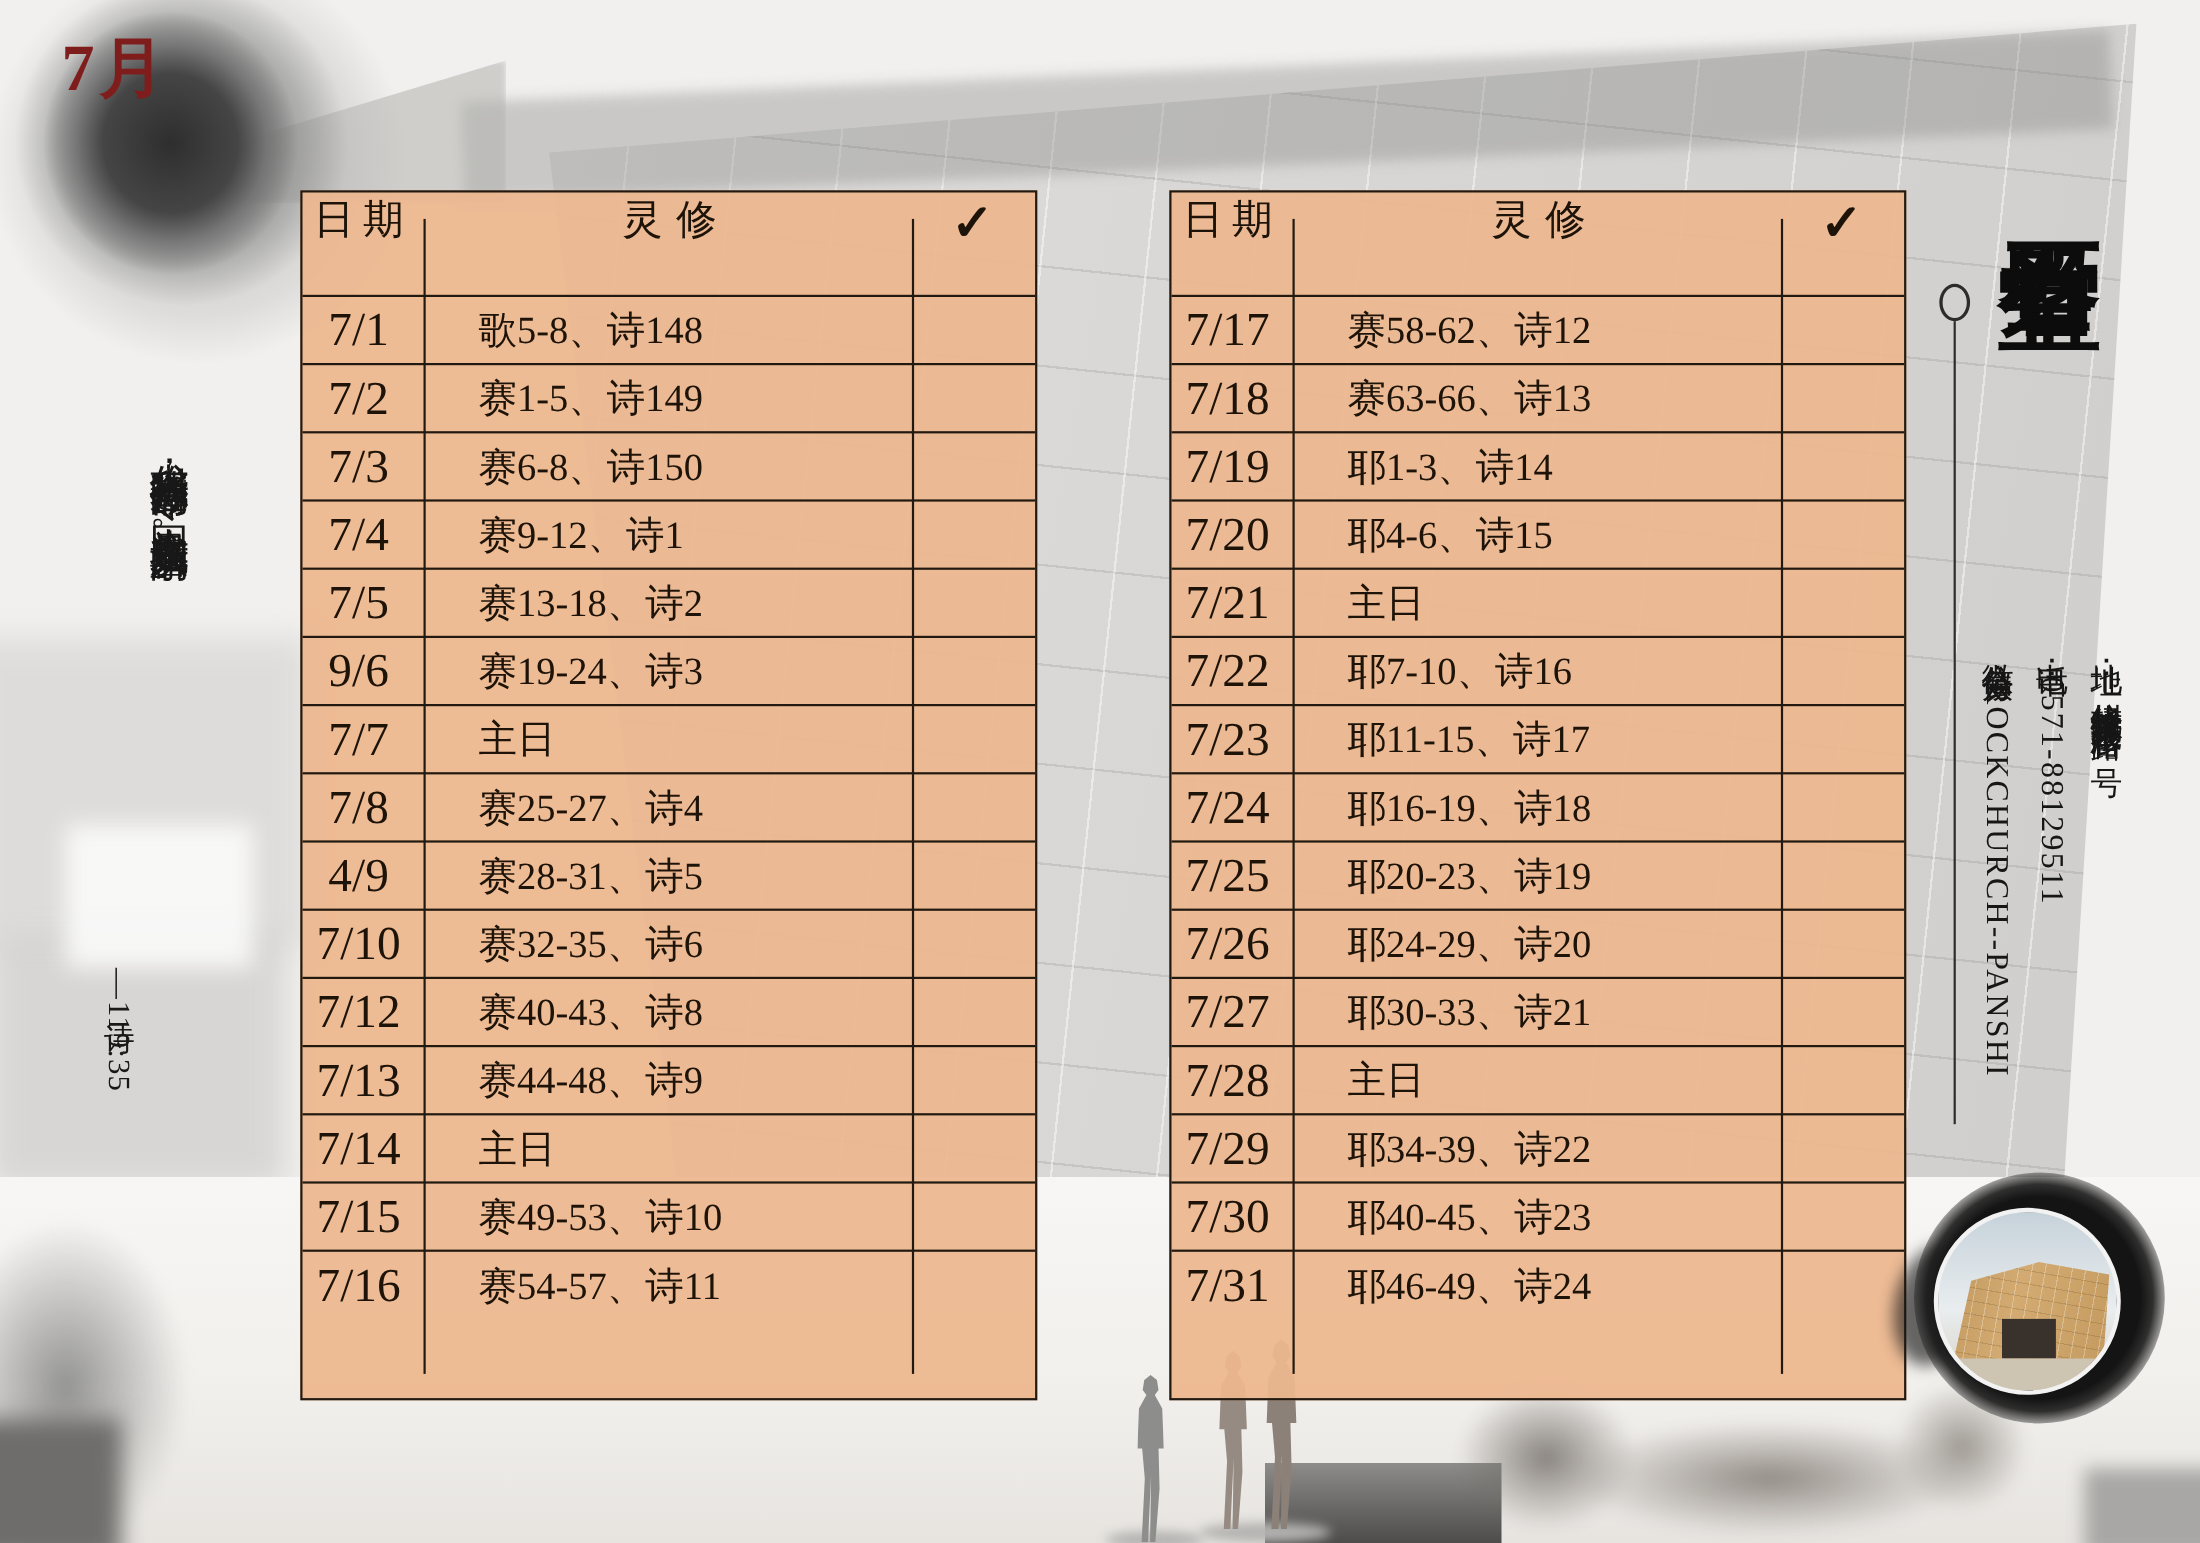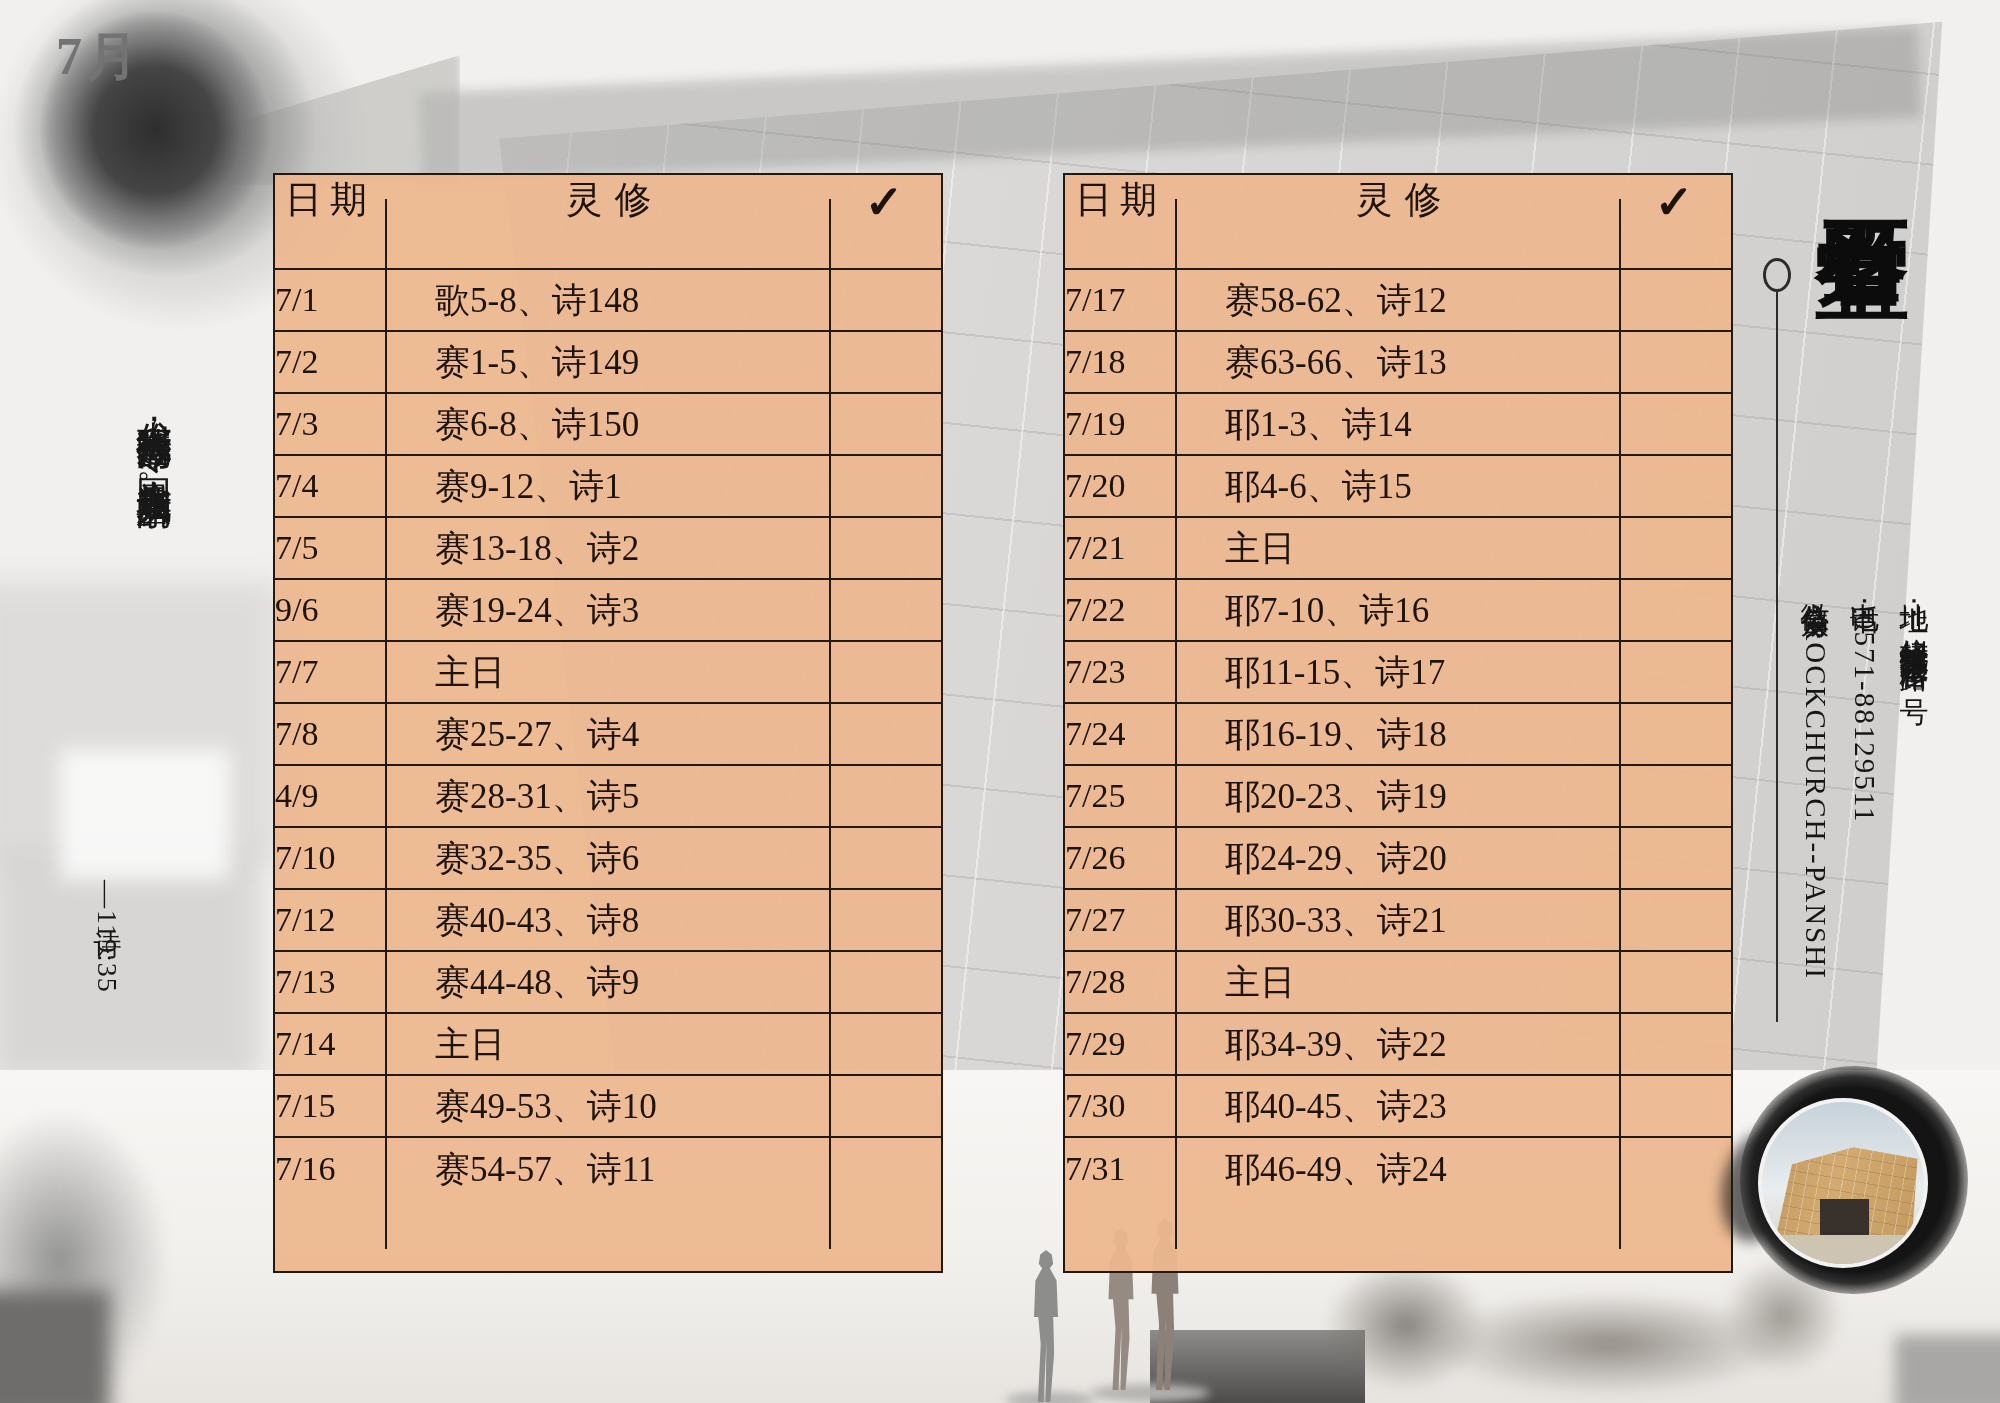--- a/index.html
+++ b/index.html
@@ -60,21 +60,21 @@
   
   .blob-outer{position:absolute;left:-70px;top:-100px;width:500px;height:490px;
     background:radial-gradient(closest-side,rgba(140,140,140,.55),rgba(185,185,185,.35) 58%,rgba(200,200,200,0) 76%);
     border-radius:48% 52% 55% 45%;}
   .blob-mid{position:absolute;left:-40px;top:-70px;width:410px;height:400px;
     background:radial-gradient(closest-side,rgba(88,88,88,.8),rgba(140,140,140,.5) 55%,rgba(160,160,160,0) 74%);
     border-radius:50% 46% 58% 42%; transform:rotate(8deg);}
   .blob-core{position:absolute;left:10px;top:-20px;width:290px;height:300px;
     background:radial-gradient(closest-side,#2e2e2e 0%,#454545 42%,rgba(110,110,110,.8) 60%,rgba(140,140,140,0) 80%);
     border-radius:53% 47% 50% 50%; transform:rotate(-6deg);}
-  .month{position:absolute;left:56px;top:22px;font-size:52px;font-weight:bold;color:#737373;letter-spacing:4px;}
+  .month{position:absolute;left:56px;top:22px;font-size:60px;font-weight:bold;color:#7f1d1d;letter-spacing:4px;}
 
   
   .verse-main{
     position:absolute;left:129px;top:392px;height:780px;
     writing-mode:vertical-rl;font-size:36px;letter-spacing:2px;color:#181818;
   }
   .verse-cite{
     position:absolute;left:88px;top:880px;height:240px;
     writing-mode:vertical-rl;font-size:28px;letter-spacing:1px;color:#181818;
   }
@@ -88,21 +88,21 @@
   .table-left{left:273px;}
   .table-right{left:1063px;}
   .vline{position:absolute;top:24px;bottom:22px;width:2px;background:#221a10;}
   .v1{left:110px;} .v2{left:554px;}
   .thead{display:flex;height:95px;border-bottom:2px solid #221a10;box-sizing:border-box;}
   .th-date{width:110px;text-align:center;font-size:37px;letter-spacing:8px;}
   .th-reading{flex:1;text-align:center;font-size:37px;letter-spacing:12px;padding-left:17px;}
   .th-check{width:114px;text-align:center;font-size:46px;font-weight:bold;}
   .row{display:flex;height:62px;align-items:center;border-bottom:2px solid #221a10;box-sizing:border-box;}
   .row:last-child{border-bottom:none;}
-  .cell-date{width:102px;font-size:34px;}
+  .cell-date{width:102px;text-align:center;font-size:43px;}
   .cell-reading{flex:1;padding-left:58px;font-size:35px;box-sizing:border-box;}
   .cell-check{width:114px;}
 
   
   .divider-circle{position:absolute;left:1763px;top:258px;width:28px;height:34px;
     border:3px solid #2c2c2c;border-radius:50%;background:transparent;box-sizing:border-box;}
   .divider-line{position:absolute;left:1776px;top:292px;width:2px;height:730px;background:#2c2c2c;}
   .church-name{
     position:absolute;left:1800px;top:145px;height:320px;
     writing-mode:vertical-rl;font-size:94px;font-weight:bold;color:#0c0c0c;letter-spacing:2px;

